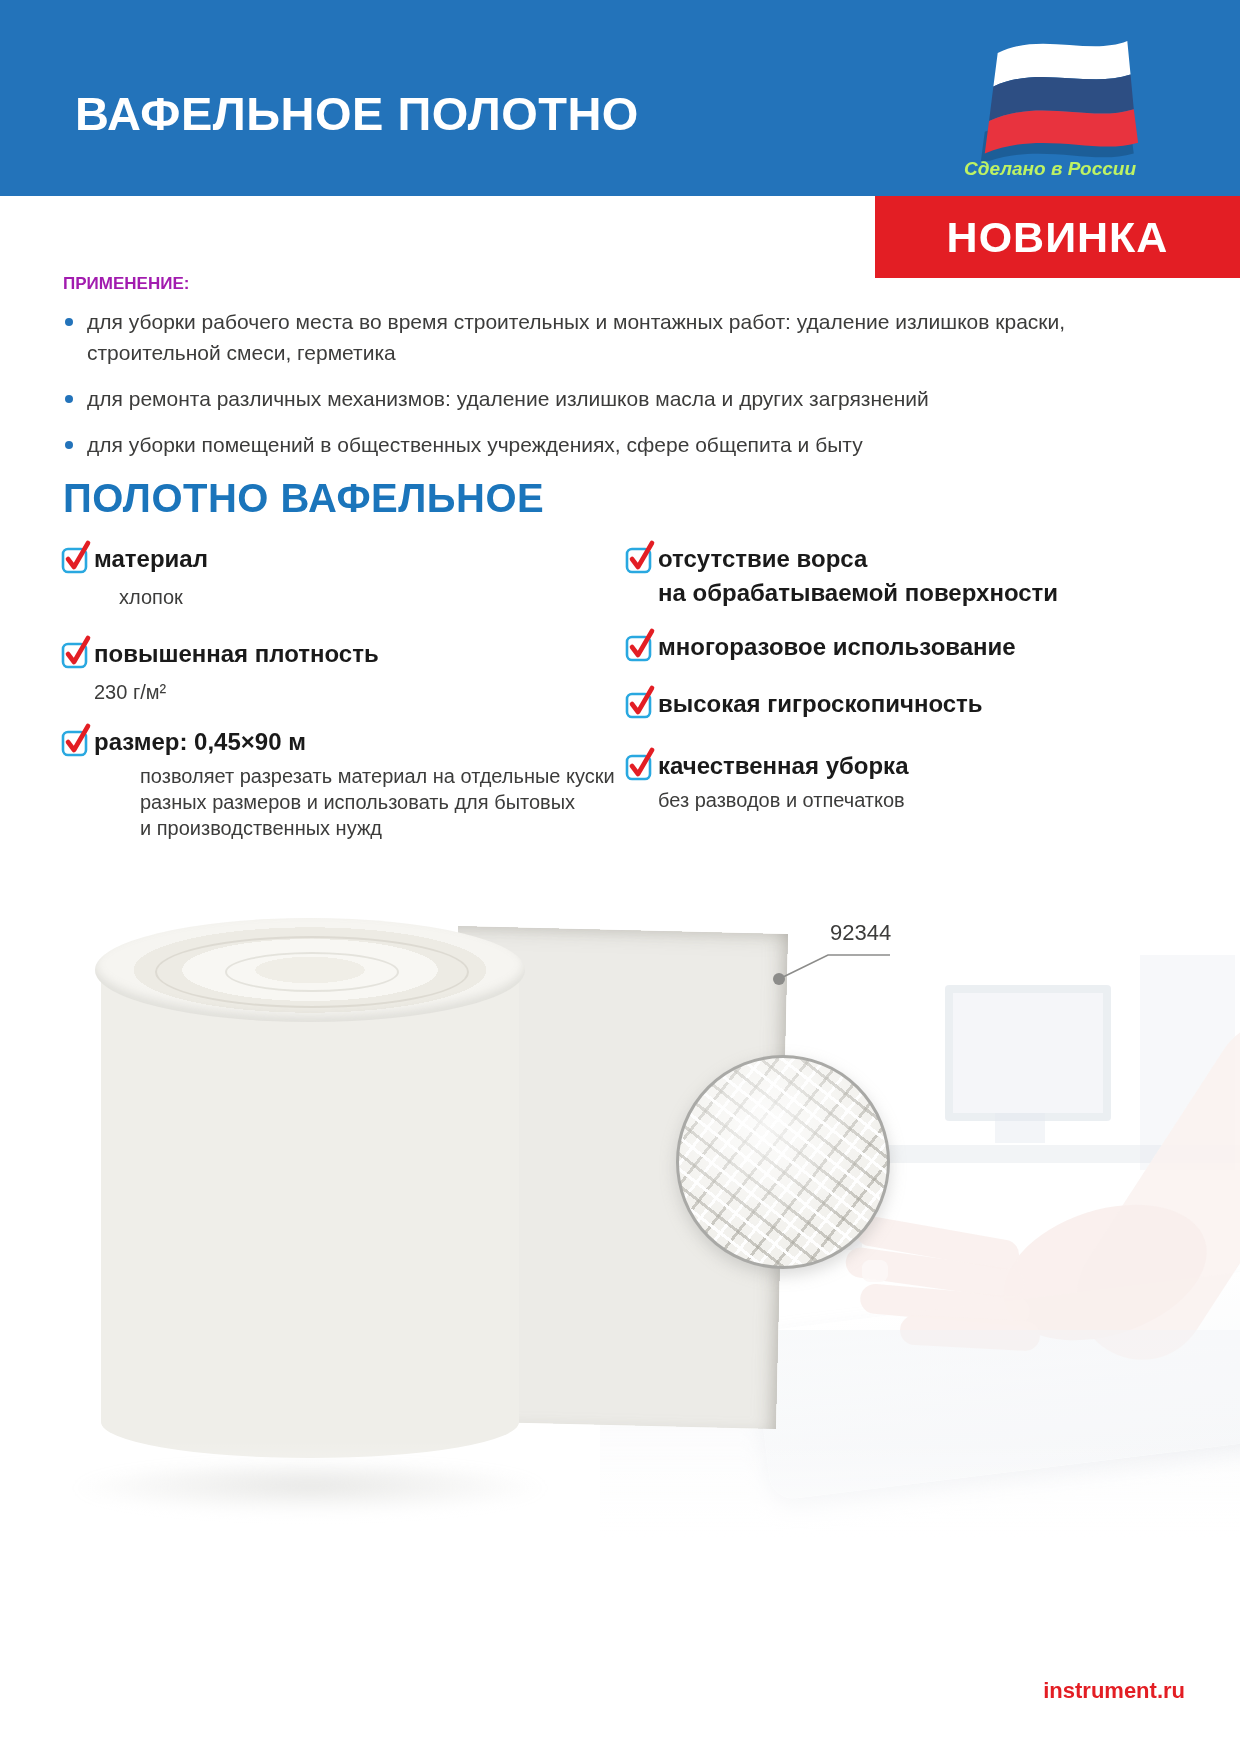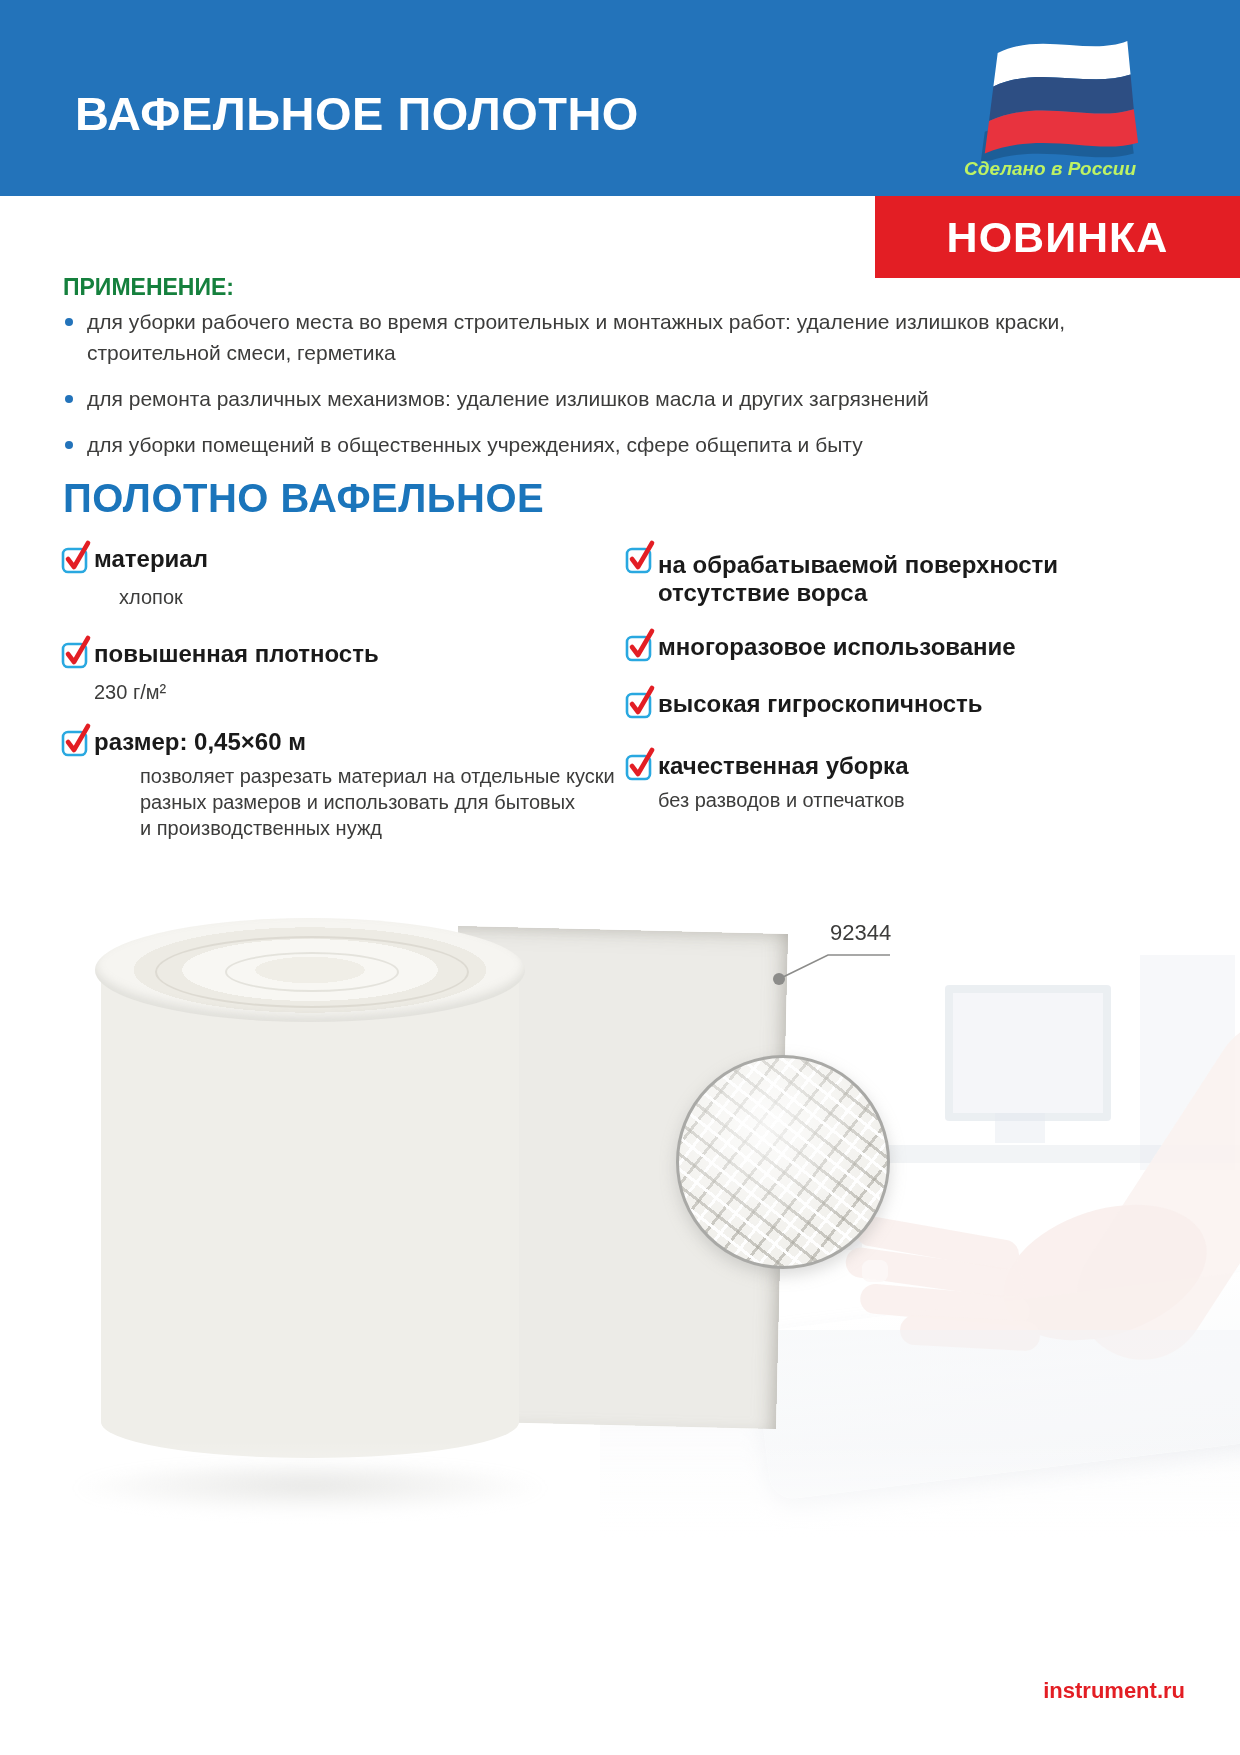--- a/index.html
+++ b/index.html
@@ -11,21 +11,21 @@
   .header-title{position:absolute;left:75px;top:86px;color:#ffffff;font-size:47px;font-weight:bold;
                 letter-spacing:.5px;white-space:nowrap;}
   .flag{position:absolute;left:975px;top:26px;width:175px;height:135px;}
   .made-in{position:absolute;left:930px;top:158px;width:240px;text-align:center;color:#bef264;
            font-size:19px;font-weight:bold;font-style:italic;}
   .badge{position:absolute;left:875px;top:196px;width:365px;height:82px;background:#e31e24;
          display:flex;align-items:center;justify-content:center;}
   .badge-text{color:#ffffff;font-size:43px;font-weight:bold;letter-spacing:1px;}
 
   
-  .app-heading{position:absolute;left:63px;top:274px;color:#15803d;font-size:23px;font-weight:bold;}
+  .app-heading{position:absolute;left:63px;top:274px;color:#a21caf;font-size:17px;font-weight:bold;}
   .bullets{position:absolute;left:63px;top:306px;width:1090px;font-size:21px;line-height:31px;color:#3c3c3b;}
   .bullet{position:relative;padding-left:24px;margin-bottom:15px;}
   .bullet::before{content:"";position:absolute;left:2px;top:12px;width:8px;height:8px;border-radius:50%;
                   background:#2373ba;}
 
   
   .section-title{position:absolute;left:63px;top:476px;color:#1b75bb;font-size:40px;font-weight:bold;
                  letter-spacing:.5px;white-space:nowrap;}
   .feature{position:absolute;}
   .feature .check{position:absolute;left:0;top:-6px;width:36px;height:36px;}
@@ -149,35 +149,35 @@
       <div class="f-desc" style="margin-top:11px;">230 г/м²</div>
     </div>
   </div>
 
   <div class="feature" style="left:60px;top:728px;">
     <svg class="check" viewBox="0 0 36 36">
       <rect x="3" y="10" width="23" height="23" rx="5" fill="#ffffff" stroke="#29a8e0" stroke-width="2.6"></rect>
       <path d="M8 20 L14 28 L28 4" fill="none" stroke="#e31e24" stroke-width="4.6" stroke-linecap="round" stroke-linejoin="round"></path>
     </svg>
     <div style="margin-left:34px;">
-      <div class="f-title">размер: 0,45×60 м</div>
+      <div class="f-title">размер: 0,45×90 м</div>
       <div class="f-desc" style="margin-top:7px;margin-left:46px;">позволяет разрезать материал на отдельные куски
 разных размеров и использовать для бытовых
 и производственных нужд</div>
     </div>
   </div>
 
   <div class="feature" style="left:624px;top:545px;">
     <svg class="check" viewBox="0 0 36 36">
       <rect x="3" y="10" width="23" height="23" rx="5" fill="#ffffff" stroke="#29a8e0" stroke-width="2.6"></rect>
       <path d="M8 20 L14 28 L28 4" fill="none" stroke="#e31e24" stroke-width="4.6" stroke-linecap="round" stroke-linejoin="round"></path>
     </svg>
     <div style="margin-left:34px;">
+      <div class="f-title">отсутствие ворса</div>
       <div class="f-title" style="margin-top:6px;">на обрабатываемой поверхности</div>
-      <div class="f-title">отсутствие ворса</div>
     </div>
   </div>
 
   <div class="feature" style="left:624px;top:633px;">
     <svg class="check" viewBox="0 0 36 36">
       <rect x="3" y="10" width="23" height="23" rx="5" fill="#ffffff" stroke="#29a8e0" stroke-width="2.6"></rect>
       <path d="M8 20 L14 28 L28 4" fill="none" stroke="#e31e24" stroke-width="4.6" stroke-linecap="round" stroke-linejoin="round"></path>
     </svg>
     <div style="margin-left:34px;">
       <div class="f-title">многоразовое использование</div>

